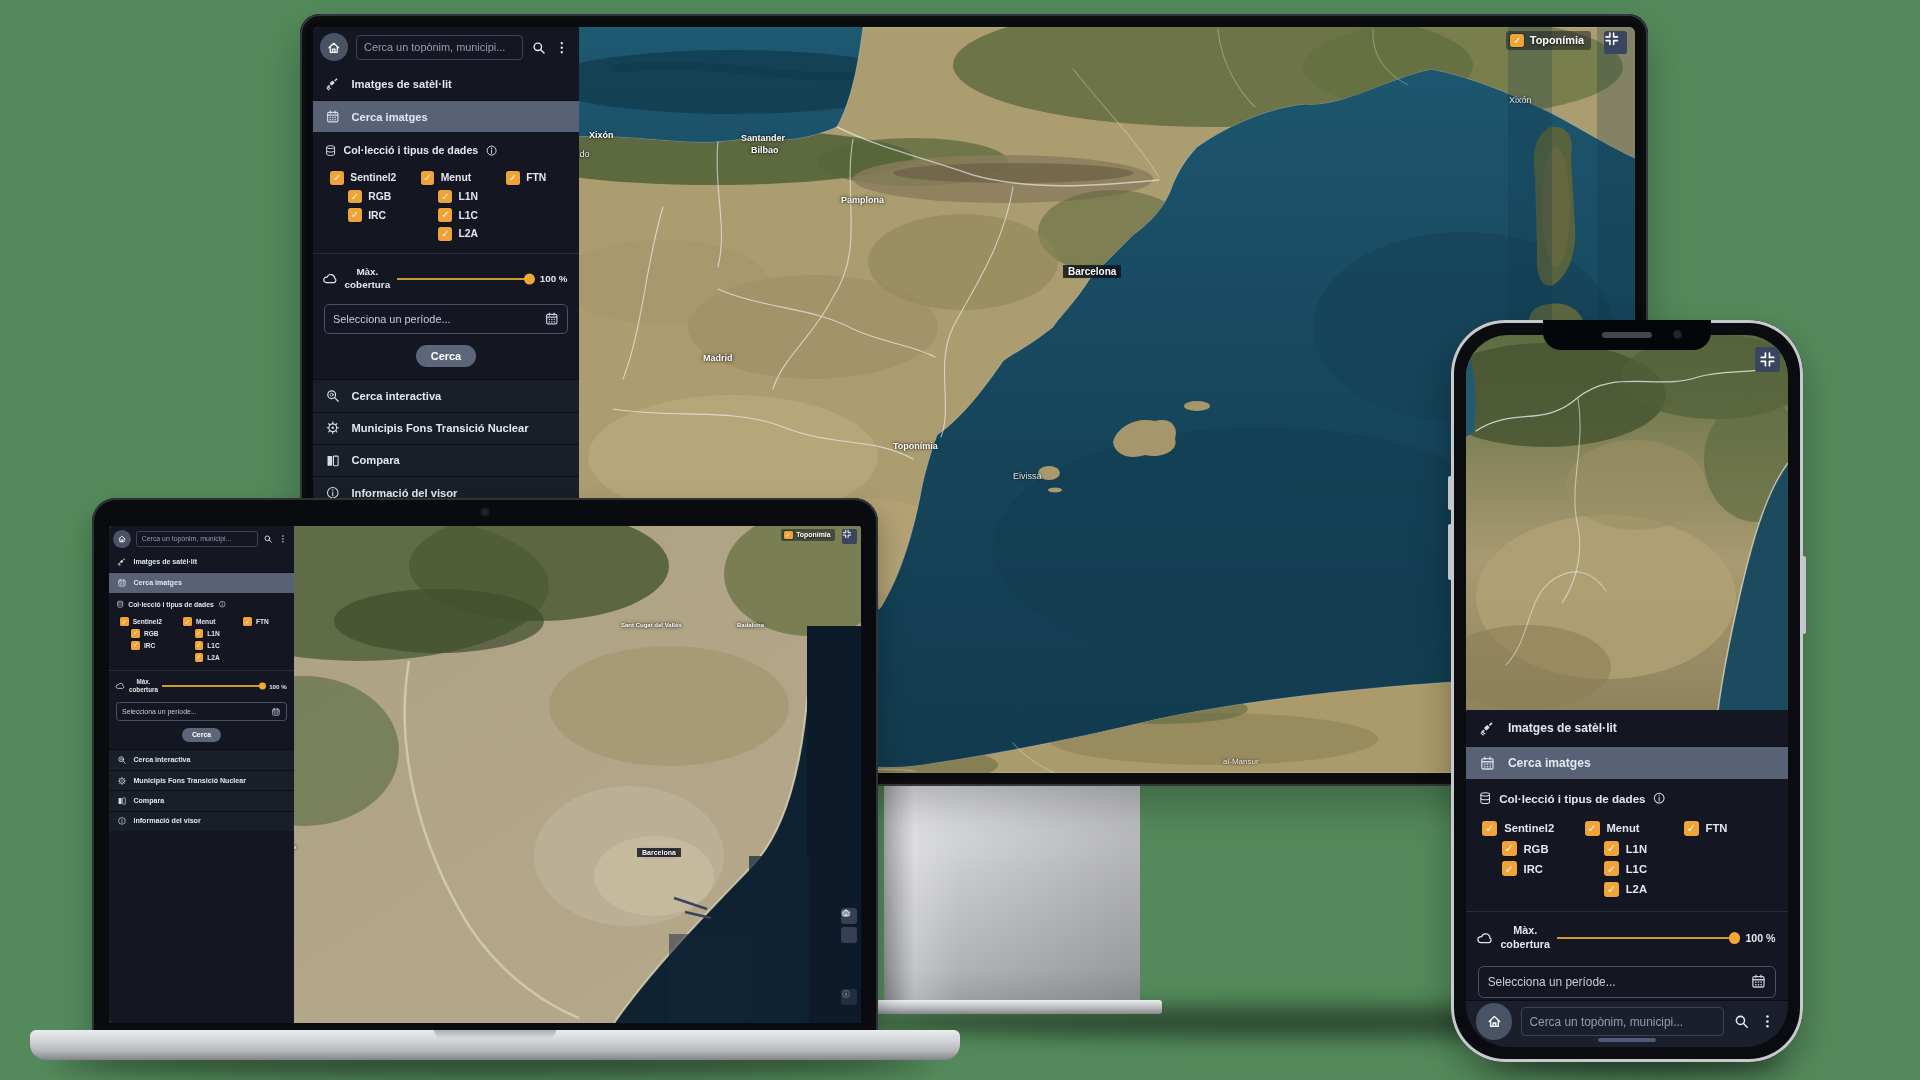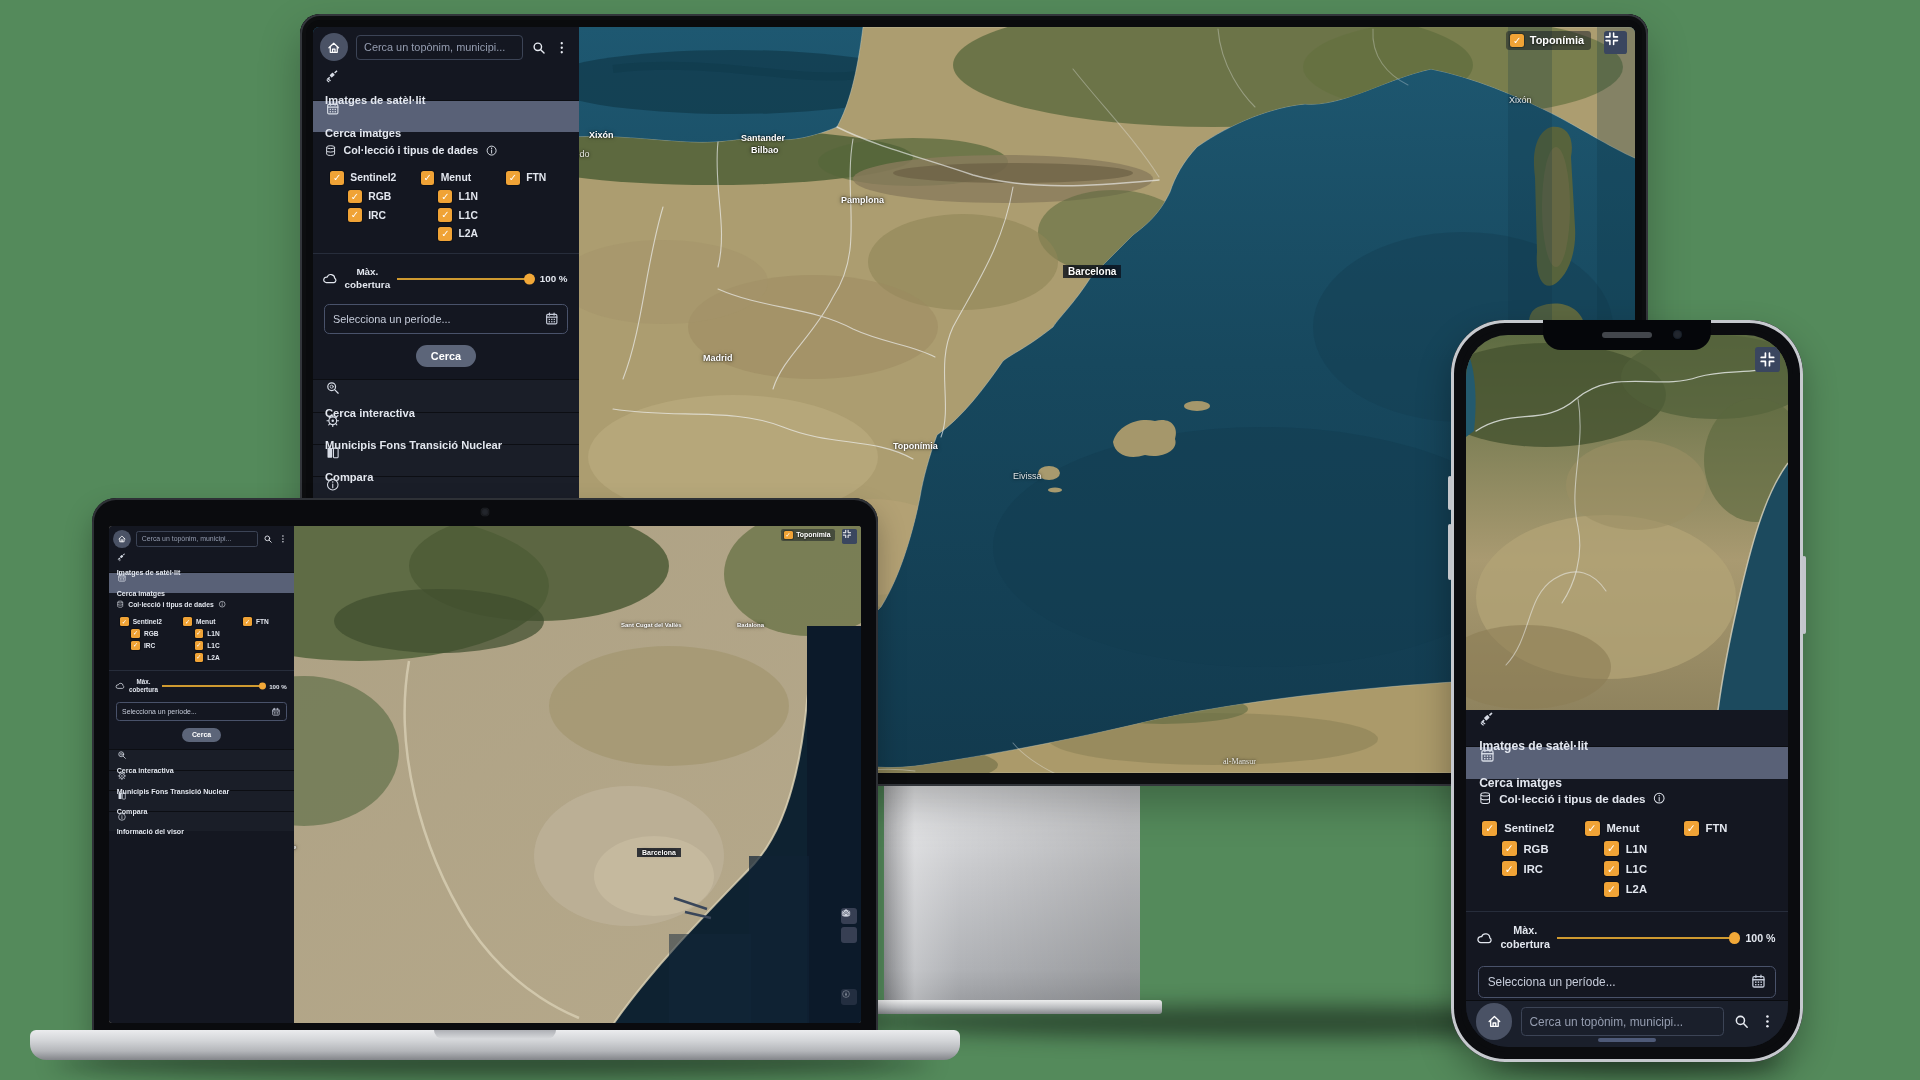--- a/index.html
+++ b/index.html
@@ -66,22 +66,22 @@
   .sb-l { width:185px; }
   .topbar { display:flex; align-items:center; gap:.7em; padding:.55em .8em .55em .6em; }
   .homebtn { width:2.45em; height:2.45em; border-radius:50%; background:#4a5265; color:#fff;
              display:flex; align-items:center; justify-content:center; flex:0 0 auto; }
   .searchbox { flex:1; border:1px solid #3c4456; border-radius:.35em; height:2.15em; display:flex;
                align-items:center; padding:0 .6em; color:#959db0; font-weight:400; overflow:hidden; white-space:nowrap; }
   .searchbox span { font-size:.95em; }
   .iconbtn { color:#e8ebf2; display:flex; align-items:center; justify-content:center; }
   .ic { width:1.35em; height:1.35em; flex:0 0 auto; }
   .ic.sm { width:1.15em; height:1.15em; }
-  .nav-row { display:flex; align-items:flex-start; gap:.95em; padding:0 1.05em; height:2.8em;
-             border-top:1px solid #0c0e13; color:#d6dbe5;flex-direction:column; }
+  .nav-row { display:flex; align-items:center; gap:.95em; padding:0 1.05em; height:2.8em;
+             border-top:1px solid #0c0e13; color:#d6dbe5; }
   .nav-row .lbl { font-size:.97em; font-weight:700; color:#e3e7ef; white-space:nowrap; }
   .nav-row.active { background:#596177; }
   .nav-list .nav-row { background:#1a1e28; }
   .sec-title { display:flex; align-items:center; gap:.55em; padding:1em 1.05em .35em .95em; }
   .sec-title .lbl { font-size:.93em; font-weight:700; white-space:nowrap; }
   .col-grid { display:flex; padding:.45em .4em .7em 1.5em; }
   .grp { flex:0 0 auto; }
   .g1 { width:37%; } .g2 { width:35%; } .g3 { width:28%; }
   .cbrow { display:flex; align-items:center; gap:.55em; margin:.42em 0; }
   .cbrow.child { margin-left:1.55em; }
@@ -332,21 +332,21 @@
         </svg>
         <div class="mlabel" style="left:276px; top:103px;">Xixón</div>
         <div class="mlabel dim" style="left:248px; top:122px;">Oviedo</div>
         <div class="mlabel" style="left:388px; top:106px;margin-left:40px;">Santander</div>
         <div class="mlabel" style="left:438px; top:118px;">Bilbao</div>
         <div class="mlabel" style="left:528px; top:168px;">Pamplona</div>
         <div class="mlabel" style="left:390px; top:326px;">Madrid</div>
         <div class="mlabel" style="left:580px; top:414px;">Toponímia</div>
         <div class="mlabel dim" style="left:700px; top:444px;">Eivissa</div>
         <div class="mlabel dim" style="left:1196px; top:68px;">Xixón</div>
-        <div class="mlabel dim" style="left:910px; top:730px; font-size:8px;font-family:Liberation Serif, serif;">al-Mansur</div>
+        <div class="mlabel dim" style="left:910px; top:730px; font-size:8px;">al-Mansur</div>
         <div class="mlabel badge" style="left:750px; top:238px;">Barcelona</div>
 
         <div class="topo d-topo">
           <span class="cb">
               <span class="tk">✓</span>
             </span>
           <span class="tlbl">Toponímia</span>
         </div>
         <div class="cmpbtn d-cmp">
             <svg class="ic">

